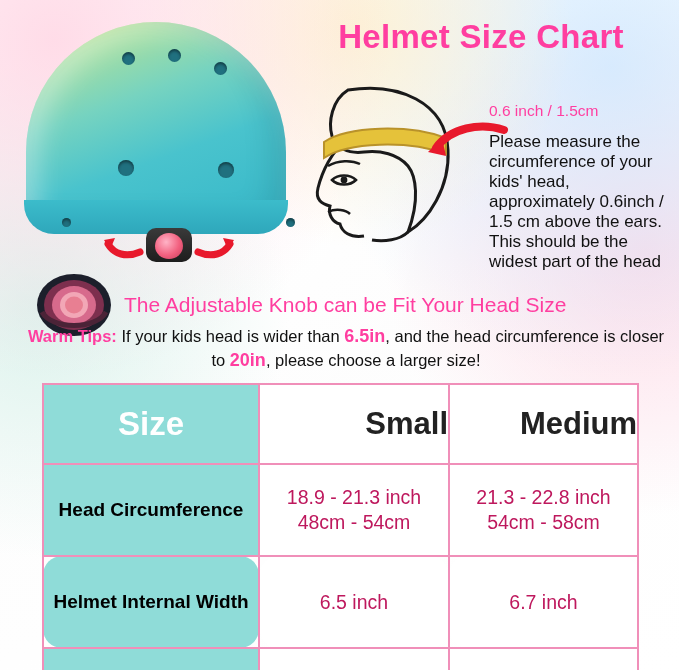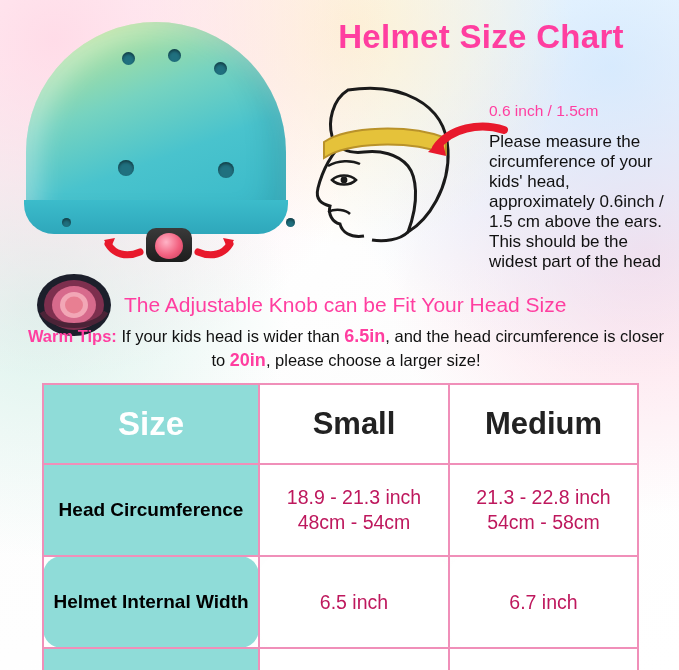--- a/index.html
+++ b/index.html
@@ -213,20 +213,21 @@
   .hdr-row td.hdr-first {
     color: #ffffff;
     font-size: 33px;
     font-weight: bold;
   }
   .hdr-row td.hdr-cell {
     background: #ffffff;
     color: #222222;
     font-size: 31px;
     font-weight: bold;
+    text-align: right;
   }
   .body-row td.label-cell {
     background: #8fdcd8;
     color: #000000;
     font-size: 19px;
     font-weight: bold;
     line-height: 24px;
     padding: 8px 4px;
   }
   .body-row td.value-cell {

